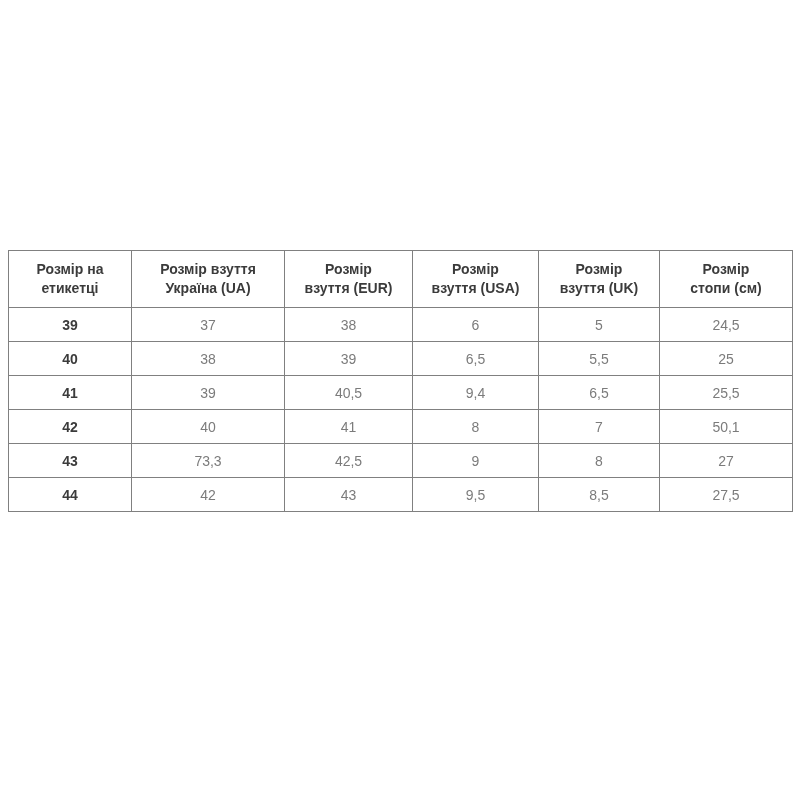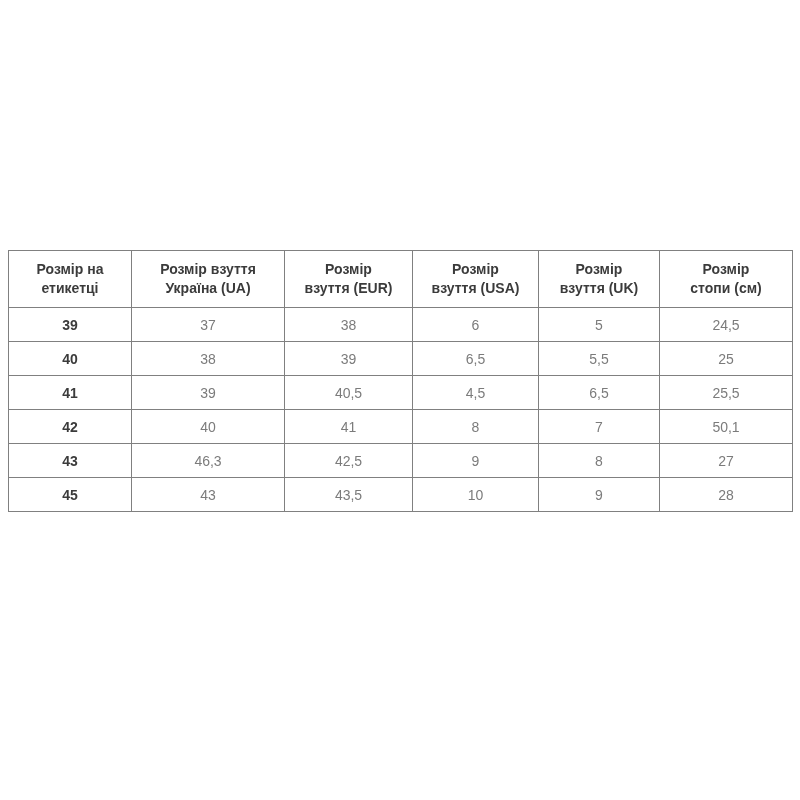--- a/index.html
+++ b/index.html
@@ -104,43 +104,43 @@
           <td>38</td>
           <td>39</td>
           <td>6,5</td>
           <td>5,5</td>
           <td>25</td>
         </tr>
         <tr>
           <td class="label-col">41</td>
           <td>39</td>
           <td>40,5</td>
-          <td>4,5</td>
+          <td>9,4</td>
           <td>6,5</td>
           <td>25,5</td>
         </tr>
         <tr>
           <td class="label-col">42</td>
           <td>40</td>
           <td>41</td>
           <td>8</td>
           <td>7</td>
           <td>50,1</td>
         </tr>
         <tr>
           <td class="label-col">43</td>
-          <td>46,3</td>
+          <td>73,3</td>
           <td>42,5</td>
           <td>9</td>
           <td>8</td>
           <td>27</td>
         </tr>
         <tr>
-          <td class="label-col">45</td>
+          <td class="label-col">44</td>
+          <td>42</td>
           <td>43</td>
-          <td>43,5</td>
-          <td>10</td>
-          <td>9</td>
-          <td>28</td>
+          <td>9,5</td>
+          <td>8,5</td>
+          <td>27,5</td>
         </tr>
       </tbody>
   </table>
 </div>
 
 </body></html>

